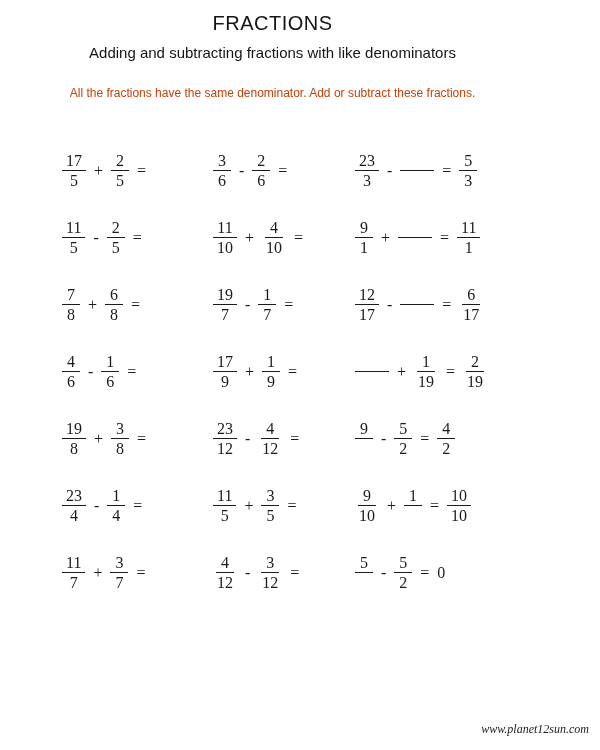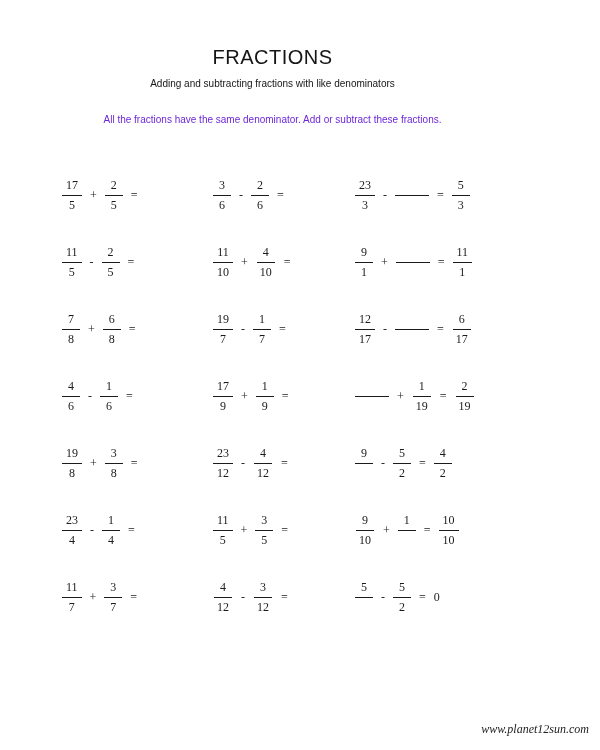--- a/index.html
+++ b/index.html
@@ -13,55 +13,55 @@
     height: 750px;
     background: #ffffff;
     color: #1b1b1b;
     font-family: "Liberation Sans", sans-serif;
     overflow: hidden;
   }
   
   .header {
     width: 545px;
     text-align: center;
-    padding-top: 46px;
+    padding-top: 12px;
   }
   .title {
     font-size: 20px;
     font-weight: 400;
     letter-spacing: 0.5px;
     margin: 0 0 9px 0;
     color: #151515;
   }
   .subtitle {
-    font-size: 10px;
+    font-size: 15px;
     font-weight: 400;
     margin: 0;
     color: #151515;
   }
   .instructions {
-    font-size: 10px;
+    font-size: 12px;
     margin: 25px 0 0 0;
-    color: #6d28d9;
+    color: #c2410c;
   }
   
   .grid {
     margin-top: 37px;
     padding-left: 62px;
     display: grid;
     grid-template-columns: 151px 142px auto;
     grid-auto-rows: 67px;
     align-items: center;
   }
   .problem {
     display: flex;
     align-items: center;
     gap: 8px;
     font-family: "Liberation Serif", serif;
-    font-size: 12px;
+    font-size: 16px;
     color: #1b1b1b;
   }
   .fraction {
     display: inline-flex;
     flex-direction: column;
     align-items: center;
   }
   .fraction .num,
   .fraction .den {
     display: block;

